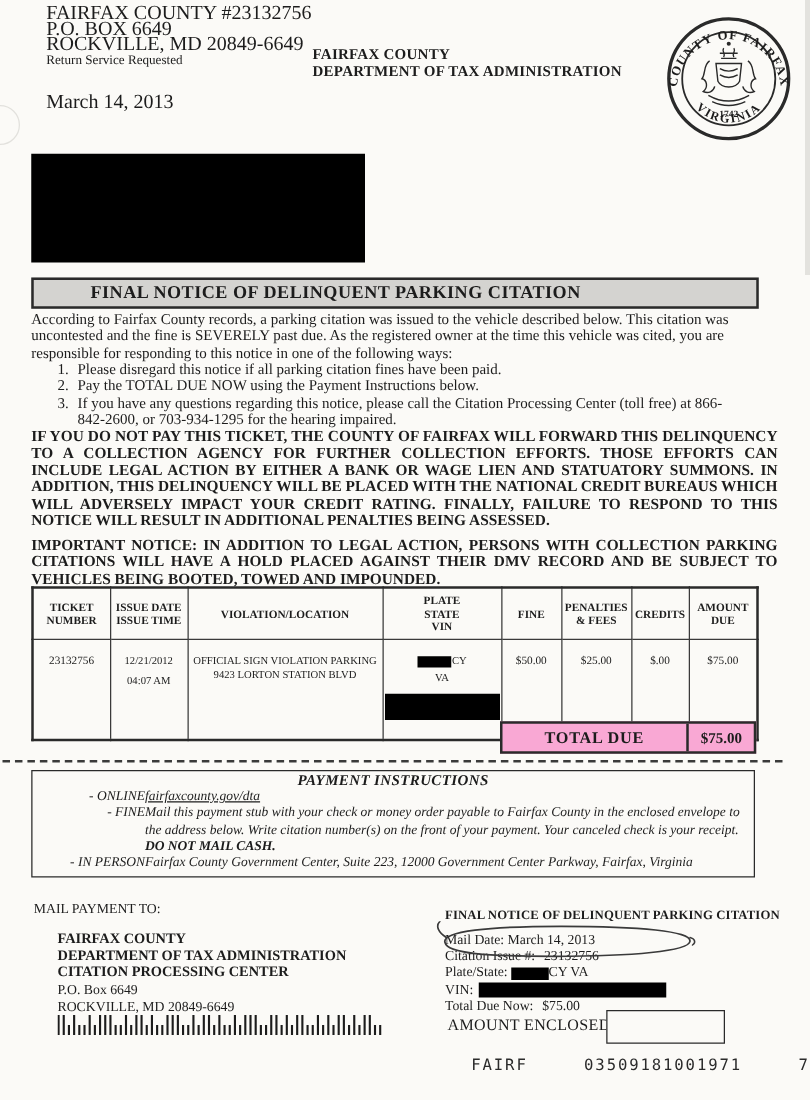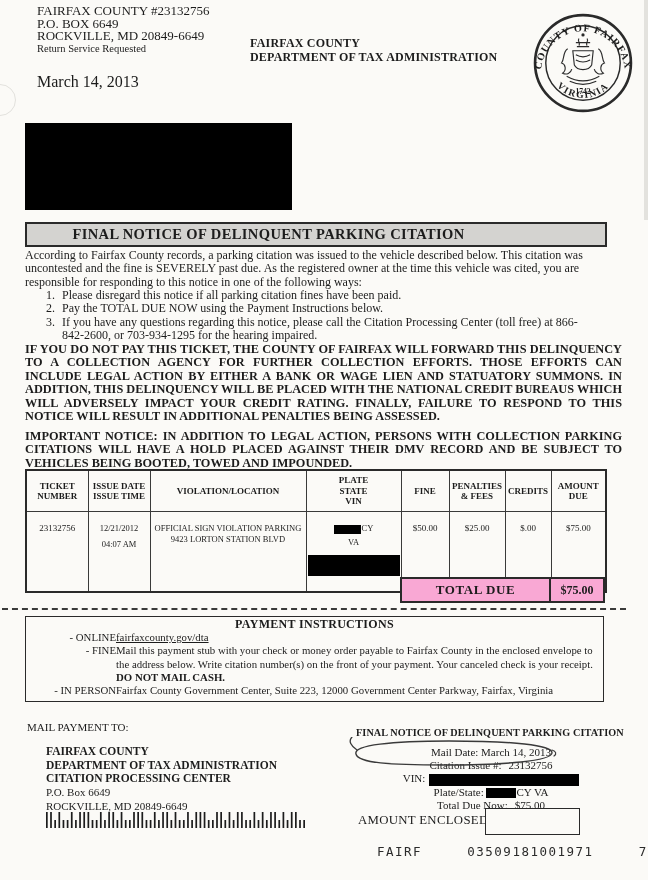--- a/index.html
+++ b/index.html
@@ -6,21 +6,21 @@
   .page{
     position:relative;width:648px;height:880px;margin:0 auto;
     background:#fbfaf7;color:#1c1c1c;overflow:hidden;
     font-family:"Liberation Serif","DejaVu Serif",serif;
   }
   .abs{position:absolute;}
   .pre{white-space:pre-line;}
   .bold{font-weight:bold;}
 
   
-  .sender{left:37px;top:5px;font-size:13px;line-height:12.6px;}
+  .sender{left:37px;top:5px;font-size:16px;line-height:12.6px;}
   .return-service{left:37px;top:43px;font-size:10.5px;}
   .letter-date{left:37px;top:73px;font-size:16px;}
   .agency{left:250px;top:36px;font-size:12px;line-height:14px;font-weight:bold;letter-spacing:.2px;}
   .seal{left:532px;top:12px;}
   .hole-punch{left:-16px;top:84px;width:30px;height:30px;border:1.5px solid #e2e1dd;border-radius:50%;}
   .scan-edge{right:0;top:0;width:4px;height:220px;background:#e3e2de;}
 
   
   .recipient-redaction{left:25px;top:123px;width:267px;height:87px;background:#000;}
 
@@ -65,34 +65,34 @@
   }
   .total-box .lbl{flex:0 0 147px;border-right:2px solid #2a2a2a;
     font-weight:bold;font-size:13px;letter-spacing:.6px;line-height:22px;text-align:center;}
   .total-box .val{flex:1;font-weight:bold;font-size:12px;line-height:22px;text-align:center;}
 
   
   .tear-line{left:2px;top:608px;width:624px;border-top:2.5px dashed #3a3a3a;}
 
   
   .pay-box{left:25px;top:616px;width:561px;border:1.5px solid #2a2a2a;
-    padding:1px 8px 4px;font-size:10.8px;line-height:13.2px;}
+    padding:1px 8px 4px;font-size:10.8px;line-height:13.2px;font-style:italic;}
   .pay-title{text-align:center;font-weight:bold;font-size:12px;letter-spacing:.3px;}
   .pay-row{display:grid;grid-template-columns:82px 1fr;}
   .pay-row .plabel{white-space:nowrap;text-align:right;}
   .pay-link{text-decoration:underline;}
 
   
   .mail-payment-to{left:27px;top:721px;font-size:11px;}
   .mail-address-bold{left:46px;top:745px;font-size:11.5px;line-height:13.6px;font-weight:bold;}
   .mail-address-reg{left:46px;top:786px;font-size:11px;line-height:13.6px;}
   .barcode{left:46px;top:812px;}
 
   .stub-title{left:356px;top:727px;font-size:10.2px;font-weight:bold;letter-spacing:.1px;}
-  .stub-lines{left:356px;top:746px;font-size:11px;line-height:13.2px;width:270px;text-align:center;}
+  .stub-lines{left:356px;top:746px;font-size:11px;line-height:13.2px;width:270px;}
   .stub-lines .row{white-space:nowrap;}
   .stub-lines .gap{display:inline-block;width:7px;}
   .redact-plate{display:inline-block;width:30px;height:10px;background:#000;vertical-align:middle;}
   .redact-vin2{display:inline-block;width:150px;height:12px;background:#000;vertical-align:middle;margin-left:4px;}
   .circle-annotation{left:344px;top:737px;pointer-events:none;}
   .amount-enclosed-label{left:358px;top:813px;font-size:12.8px;letter-spacing:.3px;}
   .amount-enclosed-box{left:485px;top:808px;width:93px;height:25px;border:1.5px solid #2a2a2a;background:#fbfaf7;}
 
   
   .ocr-line{left:377px;top:844px;font-family:"DejaVu Sans Mono",monospace;
@@ -307,24 +307,24 @@
       <rect x="257.30000000000024" width="1.7" y="8" height="8"></rect>
     </svg>
 
   <div class="abs stub-title">FINAL NOTICE OF DELINQUENT PARKING CITATION</div>
   <div class="abs stub-lines">
     <div class="row">Mail Date: March 14, 2013</div>
     <div class="row">
       <span>Citation Issue #:</span><span class="gap"></span><span>23132756</span>
     </div>
     <div class="row">
+      <span>Plate/State:</span> <span class="redact-plate"></span><span>CY VA</span>
+    </div>
+    <div class="row">
       <span>VIN:</span><span class="redact-vin2"></span>
-    </div>
-    <div class="row">
-      <span>Plate/State:</span> <span class="redact-plate"></span><span>CY VA</span>
     </div>
     <div class="row">
       <span>Total Due Now:</span><span class="gap"></span><span>$75.00</span>
     </div>
   </div>
 
   <svg class="abs circle-annotation" width="218" height="32" viewBox="0 0 218 32">
     <path d="M 12,17 C 9,8 48,4 105,4 C 168,4 209,8 208,16 C 207,24 162,28 100,28 C 46,28 14,26 12,17 Z" fill="none" stroke="#3a3a3a" stroke-width="1.4" stroke-linecap="round"></path>
     <path d="M 13,13 C 7,9 4,4 8,0" fill="none" stroke="#3a3a3a" stroke-width="1.3" stroke-linecap="round"></path>
     <path d="M 208,13 c 4,1 5,4 2,6" fill="none" stroke="#3a3a3a" stroke-width="1.2" stroke-linecap="round"></path>

